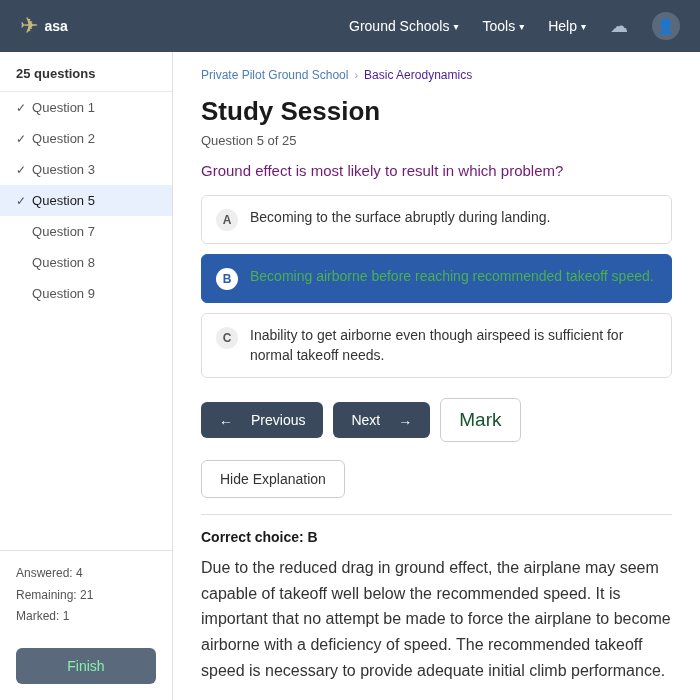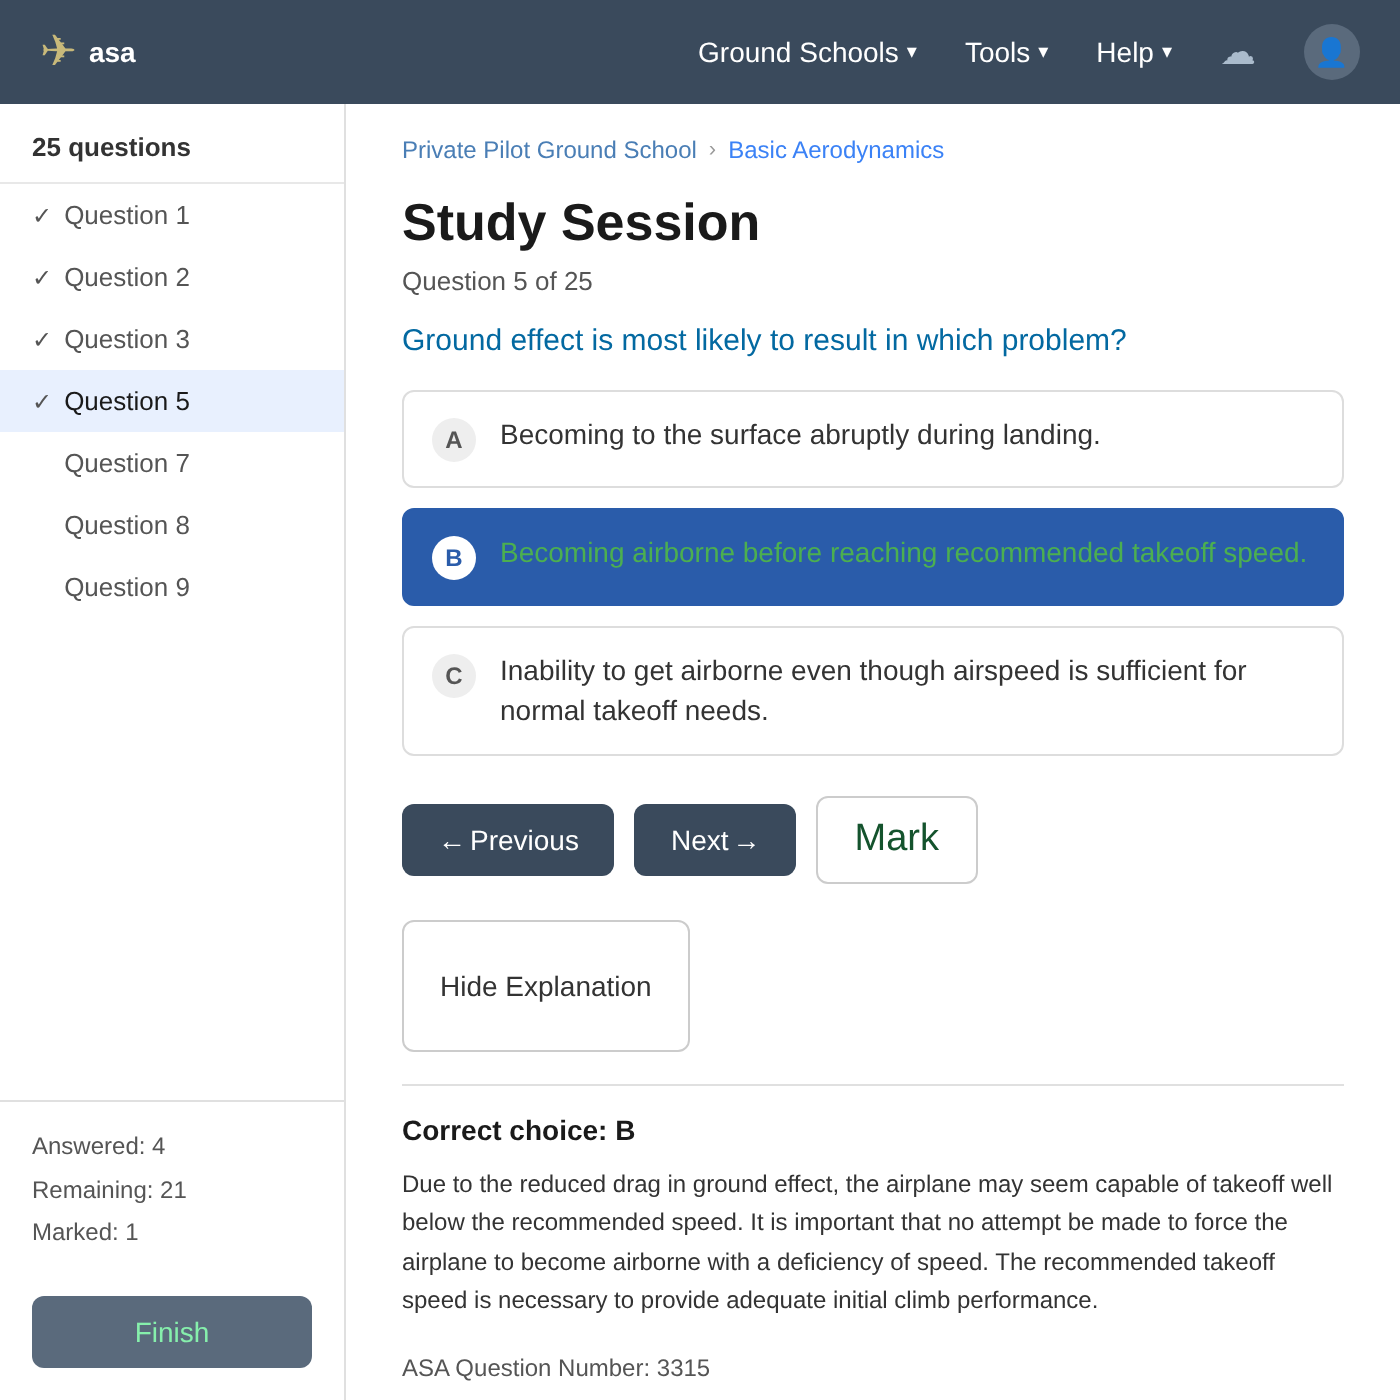--- a/index.html
+++ b/index.html
@@ -134,36 +134,36 @@
     .breadcrumb {
       font-size: 12px;
       color: #666;
       margin-bottom: 14px;
       display: flex;
       align-items: center;
       gap: 6px;
     }
     .breadcrumb-link { color: #4a7eb5; cursor: pointer; }
     .breadcrumb-sep { color: #999; font-size: 11px; }
-    .breadcrumb-current { color: #3b82f6; }
+    .breadcrumb-current { color: #4c1d95; }
     .page-title {
       font-size: 26px;
       font-weight: 600;
       color: #1a1a1a;
       margin-bottom: 6px;
     }
     .question-counter {
       font-size: 13px;
       color: #555;
       margin-bottom: 14px;
     }
     .question-text {
       font-size: 15px;
       font-weight: 500;
-      color: #0369a1;
+      color: #701a75;
       margin-bottom: 16px;
     }
 
     
     .answers { display: flex; flex-direction: column; gap: 10px; margin-bottom: 20px; }
     .answer-row {
       display: flex;
       align-items: flex-start;
       gap: 12px;
       padding: 12px 14px;
@@ -205,21 +205,21 @@
     
     .buttons-row {
       display: flex;
       align-items: center;
       gap: 10px;
       margin-bottom: 18px;
     }
     .btn-nav {
       display: flex;
       align-items: center;
-      gap: 2px;
+      gap: 18px;
       padding: 10px 18px;
       border: none;
       border-radius: 6px;
       font-size: 14px;
       font-weight: 500;
       cursor: pointer;
       background: #3a4a5c;
       color: white;
     }
     .btn-mark {
@@ -227,37 +227,37 @@
       border: 1px solid #ccc;
       border-radius: 6px;
       font-size: 19px;
       background: white;
       color: #14532d;
       cursor: pointer;
     }
 
     
     .btn-hide-explanation {
-      padding: 24px 18px;
+      padding: 10px 18px;
       border: 1px solid #ccc;
       border-radius: 6px;
       font-size: 14px;
       background: white;
       color: #333;
       cursor: pointer;
       margin-bottom: 16px;
     }
     .correct-choice {
       font-size: 14px;
       font-weight: 600;
       color: #1a1a1a;
       margin-bottom: 10px;
     }
     .explanation-text {
-      font-size: 12px;
+      font-size: 16px;
       color: #333;
       line-height: 1.6;
       margin-bottom: 14px;
     }
     .meta-info {
       font-size: 12px;
       color: #555;
       line-height: 1.8;
     }
     .divider {

